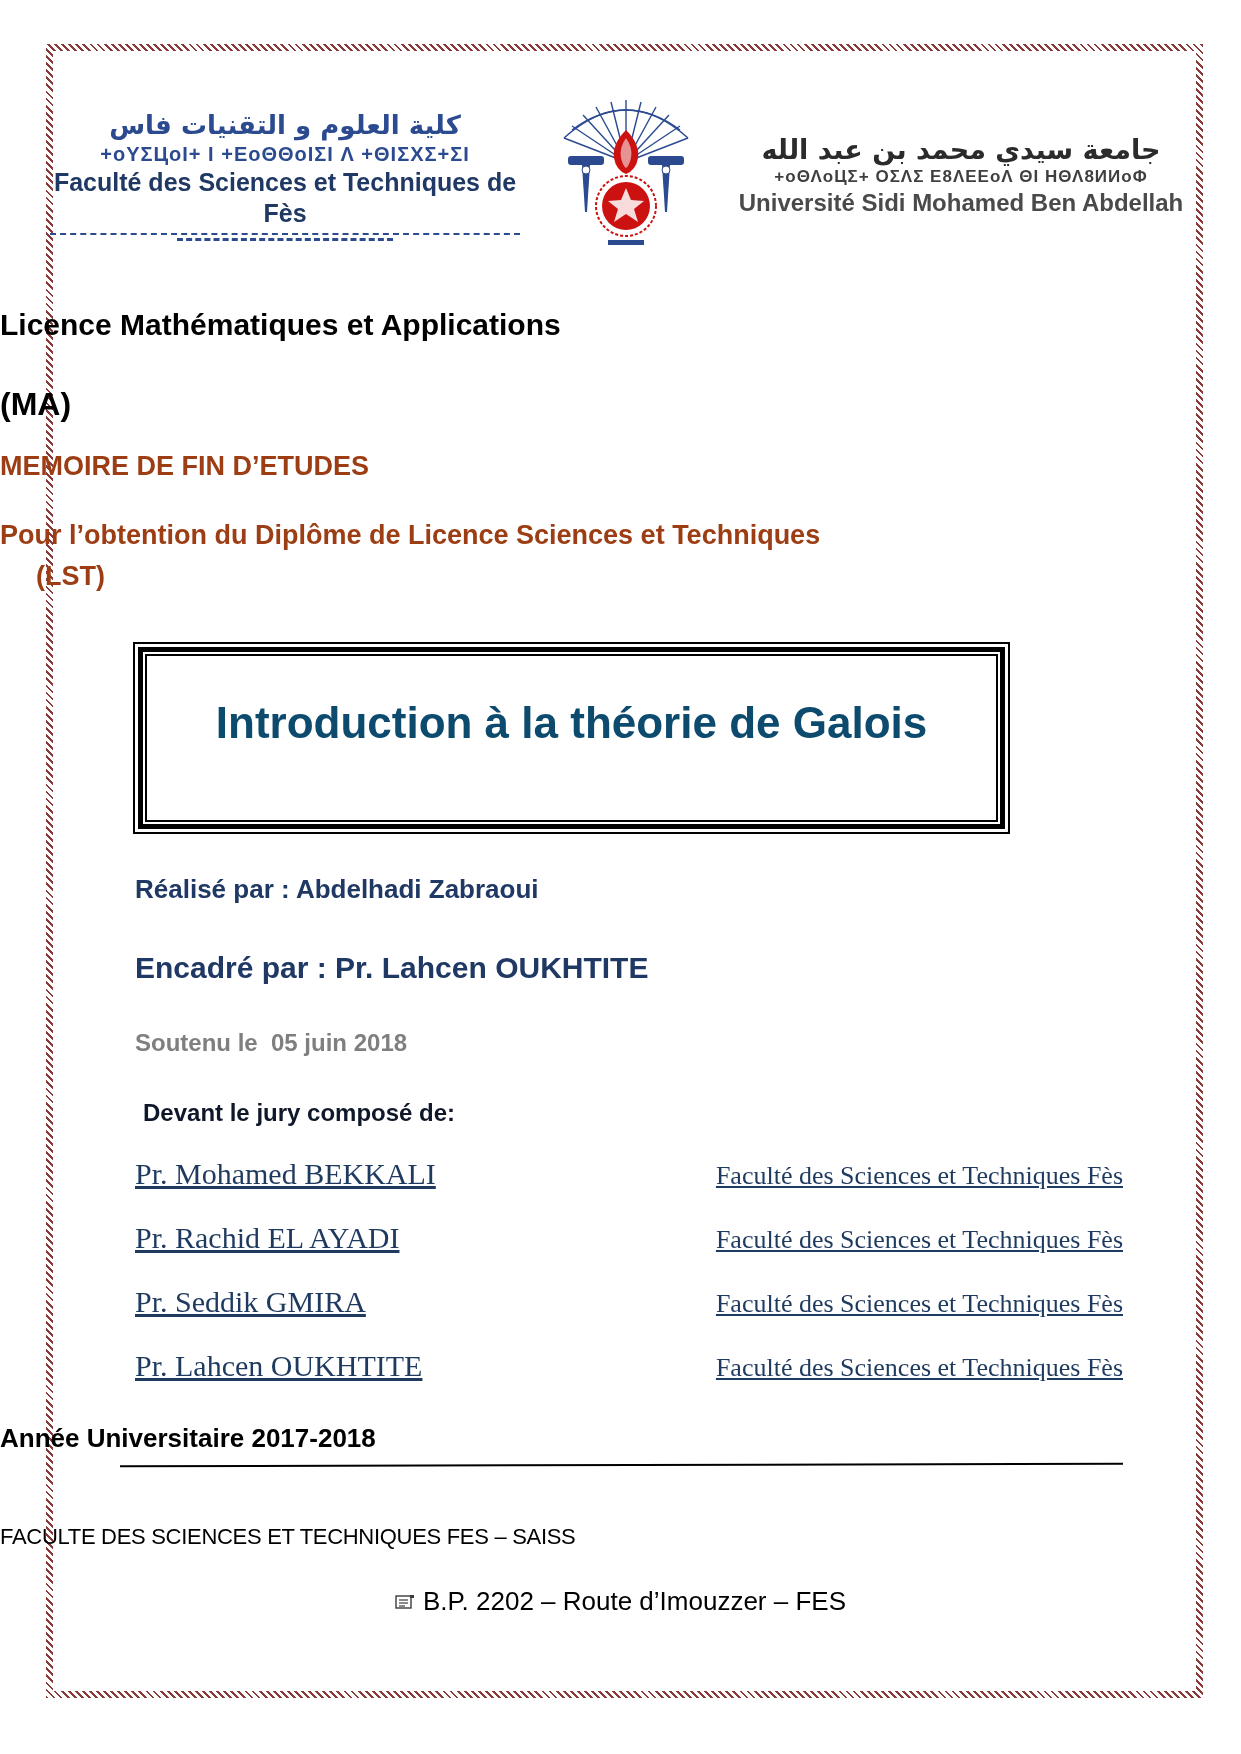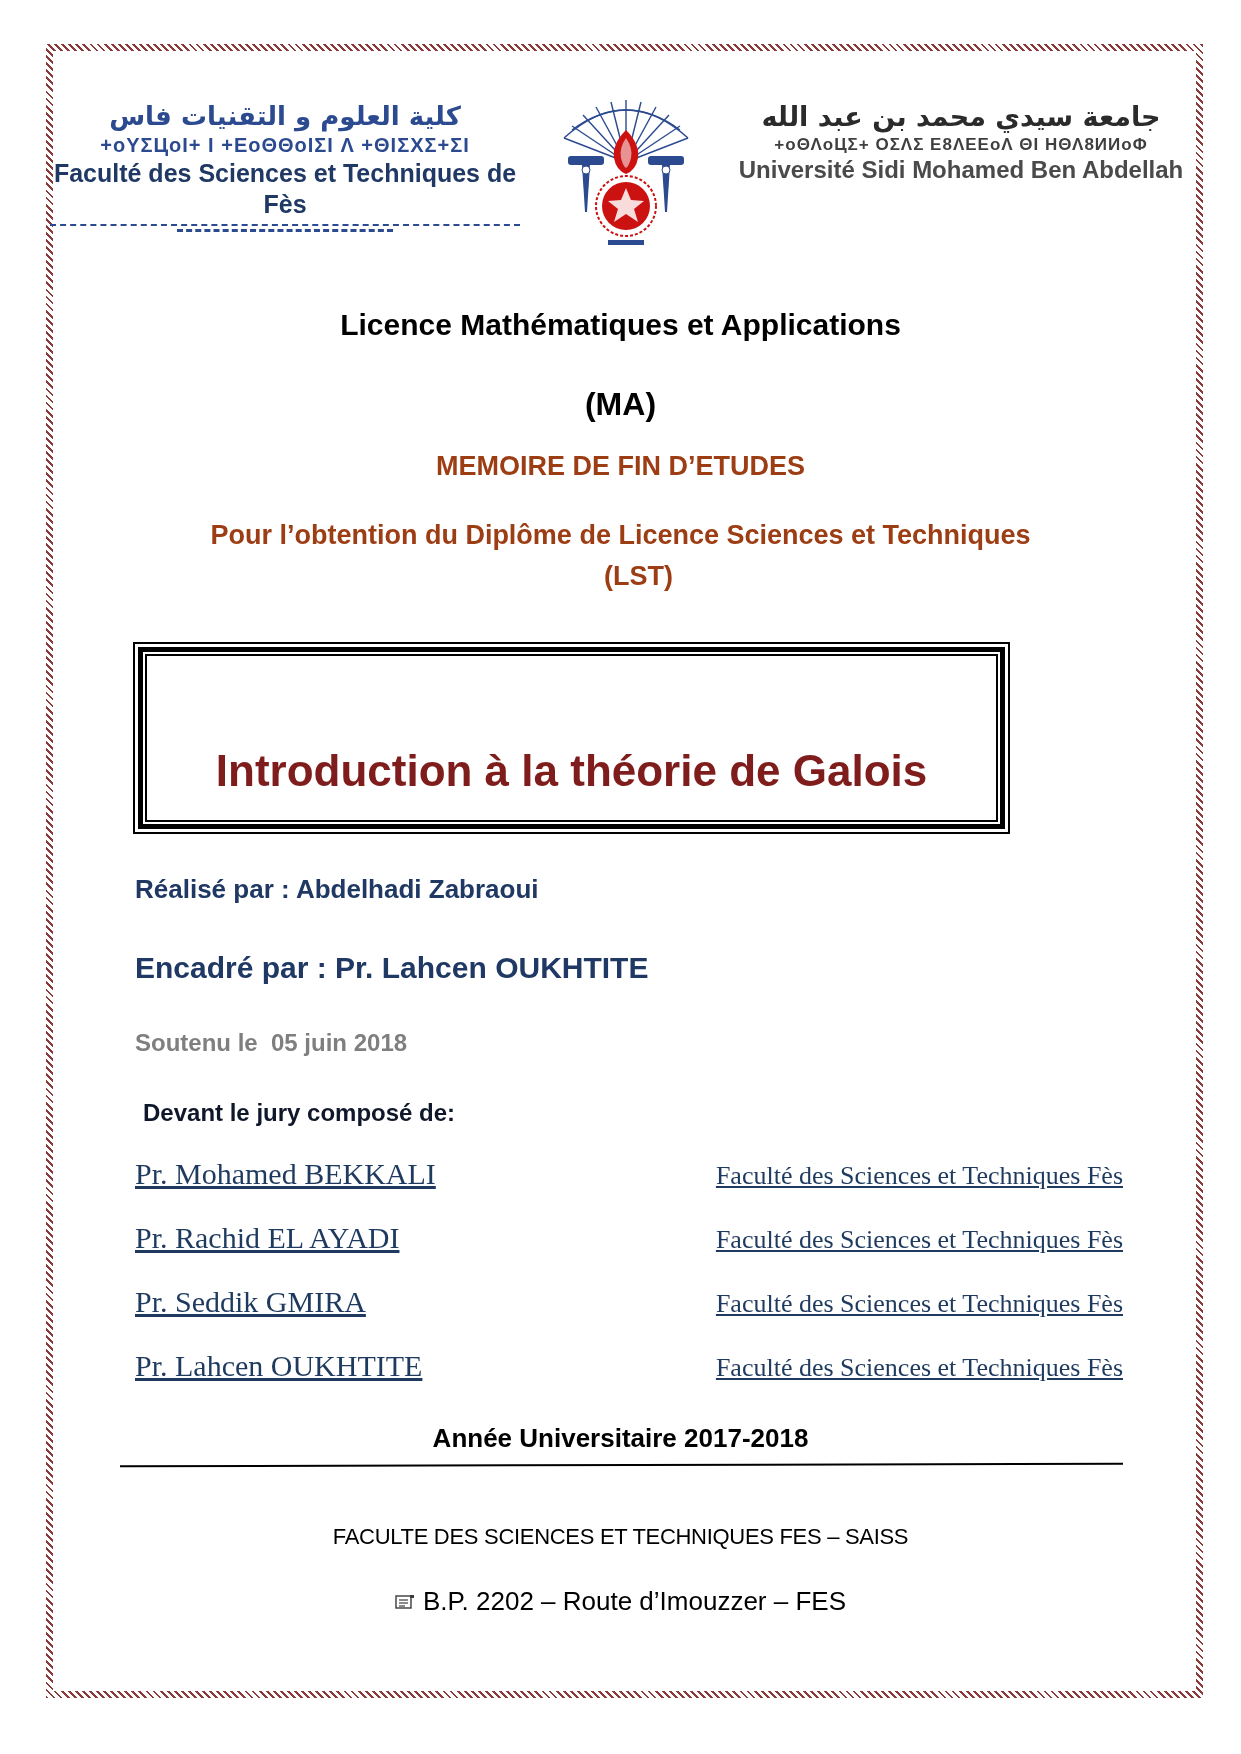--- a/index.html
+++ b/index.html
@@ -6,53 +6,53 @@
   body{width:1241px;height:1754px;position:relative;overflow:hidden;
        font-family:"Liberation Sans",sans-serif;color:#000;}
   .page{position:absolute;inset:0;}
   
   .page-border{position:absolute;top:44px;left:46px;right:38px;bottom:56px;
     border:7px solid;pointer-events:none;
     border-image:repeating-linear-gradient(45deg,#8b3a3a 0 2px,#ffffff 2px 5px) 7;}
   .content{position:relative;z-index:2;}
 
   
-  .header{display:flex;justify-content:center;align-items:flex-start;
+  .header{display:flex;justify-content:center;align-items:center;
           padding-top:100px;gap:18px;}
   .hdr-col{text-align:center;line-height:1.25;}
   .hdr-left{width:470px;}
   .hdr-right{width:460px;}
   .arabic-blue{font-family:"DejaVu Sans",sans-serif;font-weight:bold;
                color:#2b4a8f;font-size:26px;}
   .arabic-black{font-family:"DejaVu Sans",sans-serif;font-weight:bold;
                 color:#2b2b2b;font-size:27px;}
   .tifinagh-blue{color:#2b4a8f;font-size:20px;font-weight:bold;letter-spacing:1px;}
   .tifinagh-gray{color:#3f3f3f;font-size:17px;font-weight:bold;letter-spacing:1px;}
   .faculty-name{color:#1f3864;font-weight:bold;font-size:25px;}
   .univ-name{color:#4a4a4a;font-weight:bold;font-size:24px;}
   .dashdot{border-top:2px dashed #2b4a8f;margin-top:4px;}
   .dashdense{border-top:3px dashed #2b4a8f;width:46%;margin:3px auto 0 auto;}
   .logo-wrap{width:175px;flex:0 0 auto;display:flex;justify-content:center;}
 
   
-  .t-center{text-align:center;}
+  .t-center{}
   .program{font-size:30px;font-weight:bold;margin-top:58px;}
   .program-abbr{font-size:32px;font-weight:bold;margin-top:44px;}
   .memoire{font-size:27px;font-weight:bold;color:#9c3d14;margin-top:28px;}
   .obtention{font-size:27px;font-weight:bold;color:#9c3d14;margin-top:38px;}
   .lst{font-size:27px;font-weight:bold;color:#9c3d14;margin-top:10px;padding-left:36px;}
 
   
   .title-box{margin:50px 100px 0 133px;width:877px;border:2px solid #000;
              padding:3px;box-sizing:border-box;}
   .title-box-mid{border:5px solid #000;padding:2px;}
   .title-box-in{border:2px solid #000;height:168px;box-sizing:border-box;
                 display:flex;justify-content:center;align-items:flex-start;
                 padding-top:42px;}
-  .thesis-title{color:#7f1d1d;font-size:44px;font-weight:bold;margin-top:48px;}
+  .thesis-title{color:#0c4a6e;font-size:44px;font-weight:bold;}
 
   .realise{color:#1f3864;font-weight:bold;font-size:26px;
            margin:40px 0 0 135px;}
   .encadre{color:#1f3864;font-weight:bold;font-size:30px;
            margin:46px 0 0 135px;}
   .soutenu{color:#7f7f7f;font-weight:bold;font-size:24px;margin:44px 0 0 135px;
            white-space:pre;}
   .devant{color:#0f172a;font-weight:bold;font-size:24px;margin:42px 0 0 143px;}
 
   .jury{margin:30px 118px 0 135px;font-family:"Liberation Serif","DejaVu Serif",serif;

